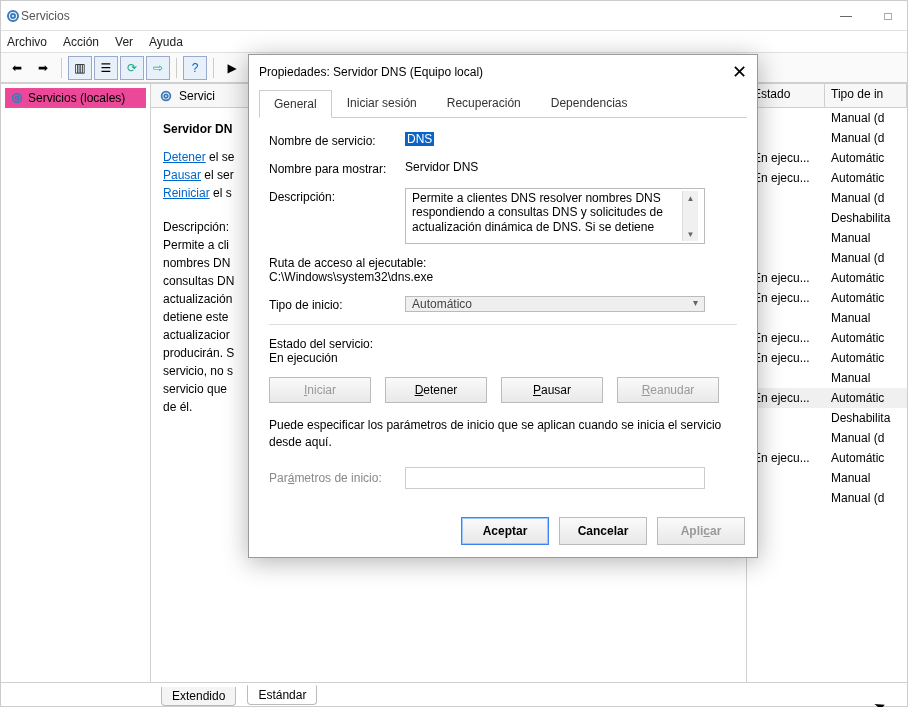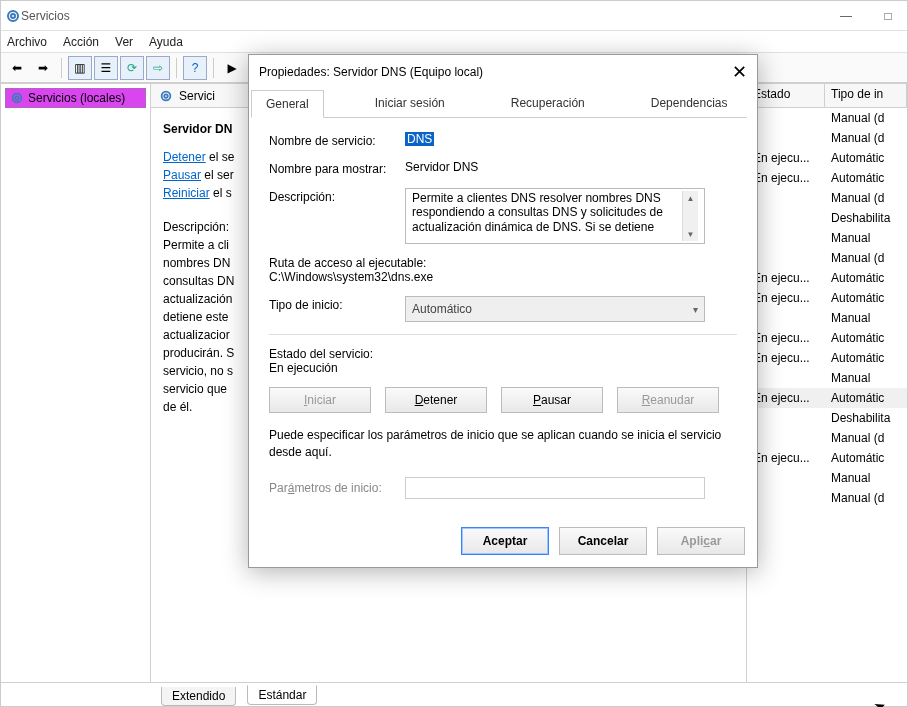--- a/index.html
+++ b/index.html
@@ -13,21 +13,21 @@
 .titlebar .winbtns span { width: 30px; text-align: center; color: #555; }
 .menubar { height: 22px; display: flex; align-items: center; padding: 0 6px; gap: 16px; border-bottom: 1px solid #e0e0e0; }
 .menubar span { color: #222; cursor: default; }
 .toolbar { height: 30px; display: flex; align-items: center; padding: 0 4px; gap: 2px; border-bottom: 1px solid #d0d0d0; background: #fafafa; }
 .toolbar .tb { width: 24px; height: 24px; border: 1px solid transparent; display: flex; align-items: center; justify-content: center; }
 .toolbar .tb.box { border: 1px solid #9ac; background: #e8f0fa; }
 .toolbar .sep { width: 1px; height: 20px; background: #ccc; margin: 0 4px; }
 
 .body { flex: 1; display: flex; border-top: 1px solid #d0d0d0; overflow: hidden; min-height: 0; }
 .navpane { width: 150px; border-right: 1px solid #d0d0d0; padding: 4px; }
-.navitem { display: flex; align-items: center; gap: 4px; background: #d946ef; border: 1px dotted #888; padding: 2px 4px; }
+.navitem { display: flex; align-items: center; gap: 4px; background: #ec4899; border: 1px dotted #888; padding: 2px 4px; }
 
 .centerpane { flex: 1; display: flex; flex-direction: column; border-right: 1px solid #d0d0d0; min-height: 0; }
 .centerhead { height: 24px; display: flex; align-items: center; padding: 0 8px; gap: 6px; border-bottom: 1px solid #d0d0d0; background: #f7f7f7; }
 .detail { padding: 12px; line-height: 1.5; flex: 1; overflow: hidden; }
 .detail .svcname { font-weight: bold; margin-bottom: 10px; }
 .detail a { color: #0066cc; text-decoration: underline; display: inline; }
 .detail .desc { margin-top: 16px; }
 
 .listpane { width: 160px; display: flex; flex-direction: column; overflow: hidden; min-height: 0; }
 .listhead { display: flex; height: 24px; border-bottom: 1px solid #d0d0d0; background: #f7f7f7; }
@@ -42,35 +42,35 @@
 
 .bottomtabs { height: 24px; display: flex; align-items: flex-end; padding-left: 160px; border-top: 1px solid #d0d0d0; background: #fff; }
 .btab { border: 1px solid #bbb; border-top: none; border-radius: 0 0 4px 4px; padding: 2px 10px; background: #f4f4f4; margin-right: -1px; }
 .btab.active { background: #fff; border-top: 1px solid #fff; position: relative; top: -1px; margin-left: 12px; }
 
 
 .dialog { position: absolute; left: 248px; top: 54px; width: 510px; background: #fff; border: 1px solid #999; box-shadow: 0 4px 24px rgba(0,0,0,0.3); display: flex; flex-direction: column; }
 .dlgtitle { height: 34px; display: flex; align-items: center; padding: 0 10px; }
 .dlgtitle .t { font-size: 12px; }
 .dlgtitle .x { margin-left: auto; font-size: 18px; font-family: Arial; cursor: default; }
-.tabs { display: flex; padding: 0 2px; gap: 36px; }
+.tabs { display: flex; padding: 0 10px; }
 .tab { padding: 6px 14px; border: 1px solid transparent; color: #333; cursor: default; }
 .tab.active { border: 1px solid #ccc; border-bottom-color: #fff; background: #fff; position: relative; top: 1px; }
 .tabline { border-bottom: 1px solid #ccc; margin: 0 10px; }
 .dlgbody { padding: 14px 20px 10px 20px; }
 .frow { display: flex; align-items: flex-start; margin-bottom: 12px; }
 .frow .lab { width: 136px; padding-top: 2px; }
 .frow .val { flex: 1; }
 .selname { background: #0a64c8; color: #fff; padding: 0 2px; }
 .descbox { border: 1px solid #bbb; width: 300px; height: 56px; padding: 2px 6px; overflow: hidden; position: relative; display: flex; }
 .descbox .dtext { flex: 1; line-height: 1.2; }
 .descbox .scrolltrack { width: 16px; background: #f0f0f0; border-left: 1px solid #ddd; display: flex; flex-direction: column; justify-content: space-between; align-items: center; }
 .descbox .scrolltrack .arrow { height: 14px; font-size: 8px; color: #666; display:flex; align-items:center; }
 .exepath { margin-bottom: 12px; }
-.select { border: 1px solid #bbb; background: #efefef; width: 300px; height: 16px; display: flex; align-items: center; padding: 12px 6px; justify-content: space-between; color: #444; }
+.select { border: 1px solid #bbb; background: #efefef; width: 300px; height: 16px; display: flex; padding: 0 6px; justify-content: space-between; color: #444; }
 .select .chev { font-size: 10px; color: #666; }
 .hr { border: none; border-top: 1px solid #ddd; margin: 12px 0; }
 .svcstate { display: flex; margin-bottom: 12px; flex-direction: column; }
 .svcstate .lab { width: 136px; }
 .ctrlbtns { display: flex; gap: 14px; margin-bottom: 14px; }
 .ctrlbtns button { width: 102px; height: 26px; border: 1px solid #bbb; background: linear-gradient(#fafafa,#e8e8e8); cursor: default; color: #000; }
 .ctrlbtns button.dis { color: #999; }
 .paramnote { margin-bottom: 16px; line-height: 1.4; }
 .paramrow { display: flex; align-items: center; margin-bottom: 8px; }
 .paramrow .lab { width: 136px; color: #888; }

